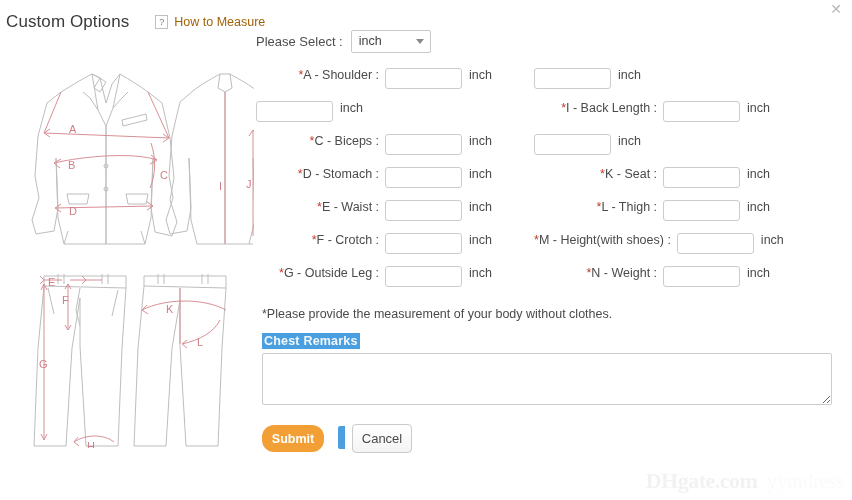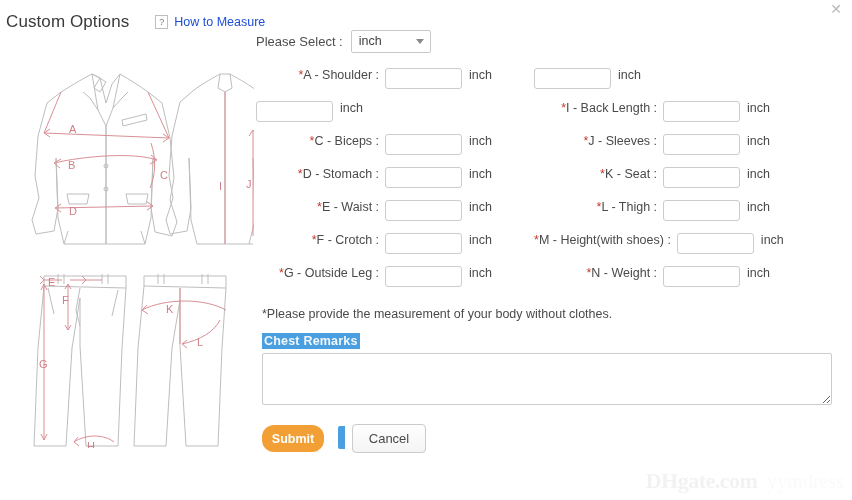--- a/index.html
+++ b/index.html
@@ -57,21 +57,21 @@
     border: 1px solid #bfbfbf;
     font-size: 9px;
     line-height: 12px;
     text-align: center;
     color: #7a7a7a;
     background: #fff;
     margin-right: 6px;
   }
   #howto-label {
     font-size: 12.5px;
-    color: #1d4ed8;
+    color: #a16207;
   }
 
   
   #figures {
     position: absolute;
     left: 14px;
     top: 48px;
     width: 240px;
     height: 400px;
   }
@@ -226,21 +226,21 @@
     left: 82px;
     top: 2px;
     width: 7px;
     height: 23px;
     background: #4a9fe0;
     border-radius: 2px 0 0 2px;
   }
   #cancel-button {
     position: relative;
     margin-left: 28px;
-    width: 74px;
+    width: 60px;
     height: 29px;
     background: linear-gradient(#ffffff, #f4f4f4);
     border: 1px solid #cbcbcb;
     border-radius: 4px;
     color: #4a4a4a;
     font-size: 13px;
     font-family: "Liberation Sans", sans-serif;
     cursor: pointer;
   }
 
@@ -439,21 +439,20 @@
       <input class="meas-input" type="text" value="" style="">
       <span class="meas-unit">inch</span>
     </div>
 
     <div class="meas-row">
       <span class="meas-label"><span class="star">*</span>C - Biceps :</span>
       <input class="meas-input" type="text" value="" style="">
       <span class="meas-unit">inch</span>
     </div>
     <div class="meas-row">
-      <span class="meas-label"><span class="star">*</span>J - Sleeves :</span>
       <input class="meas-input" type="text" value="" style="">
       <span class="meas-unit">inch</span>
     </div>
 
     <div class="meas-row">
       <span class="meas-label"><span class="star">*</span>D - Stomach :</span>
       <input class="meas-input" type="text" value="" style="">
       <span class="meas-unit">inch</span>
     </div>
     <div class="meas-row">

